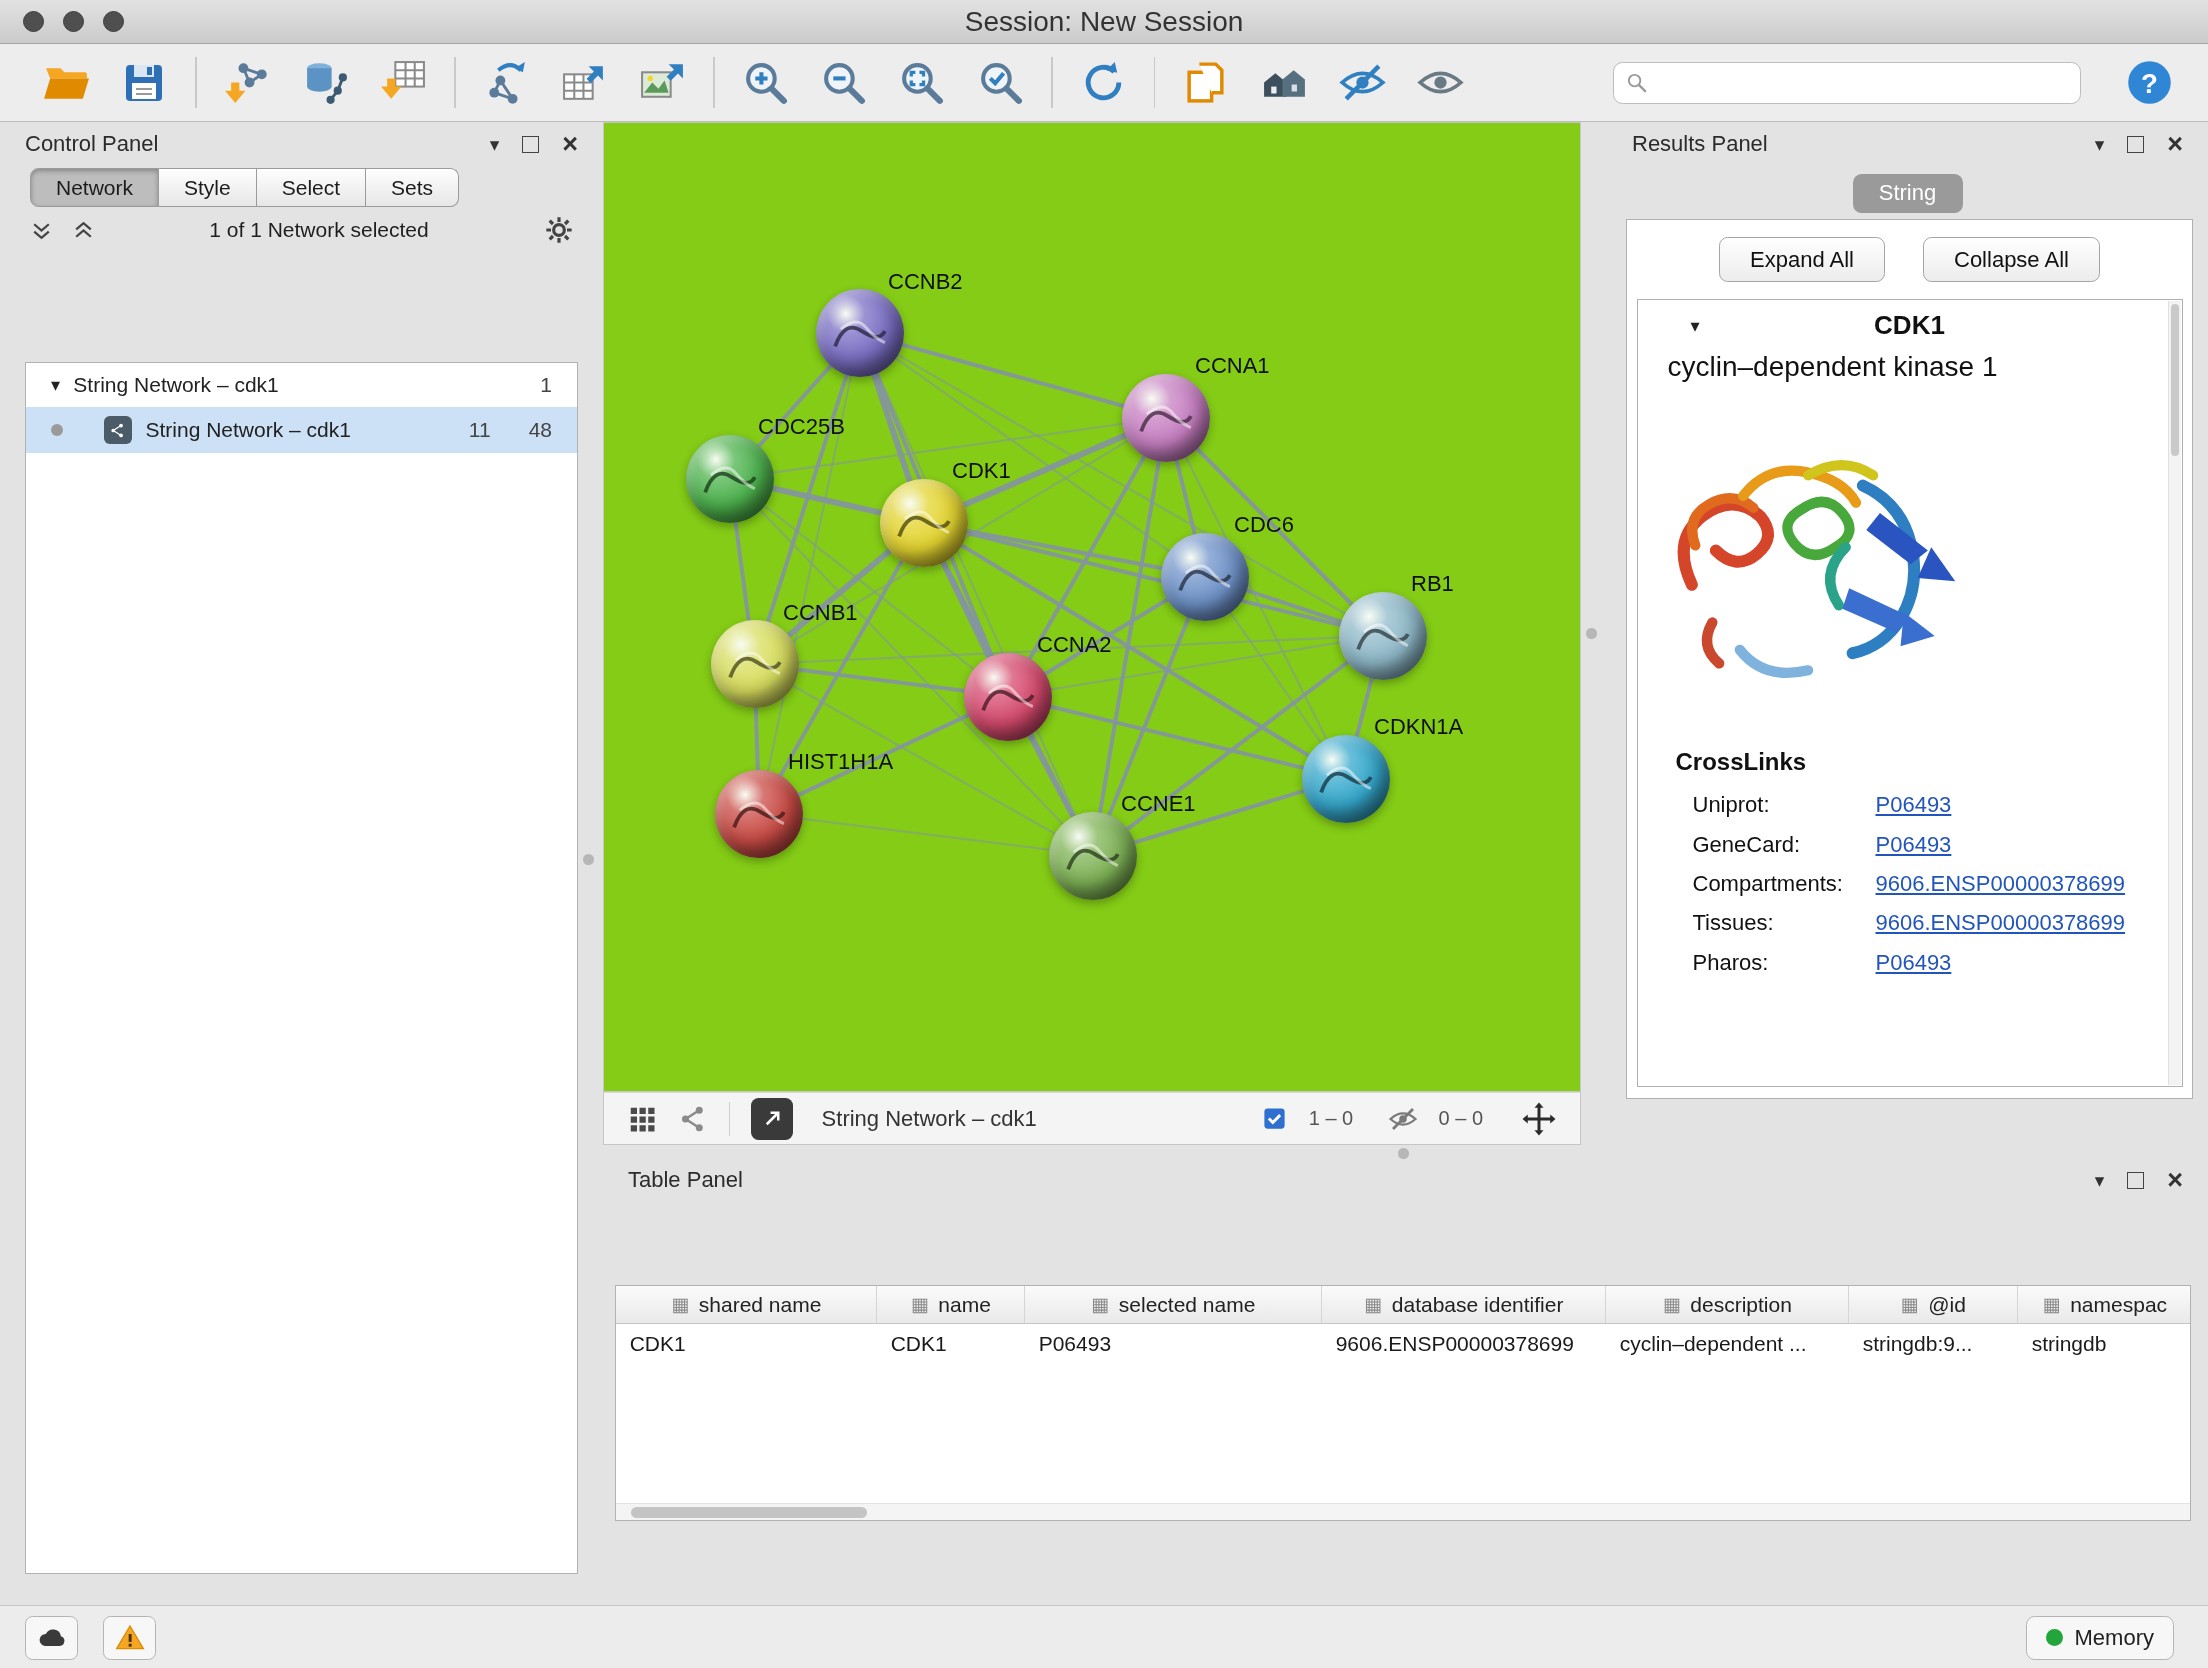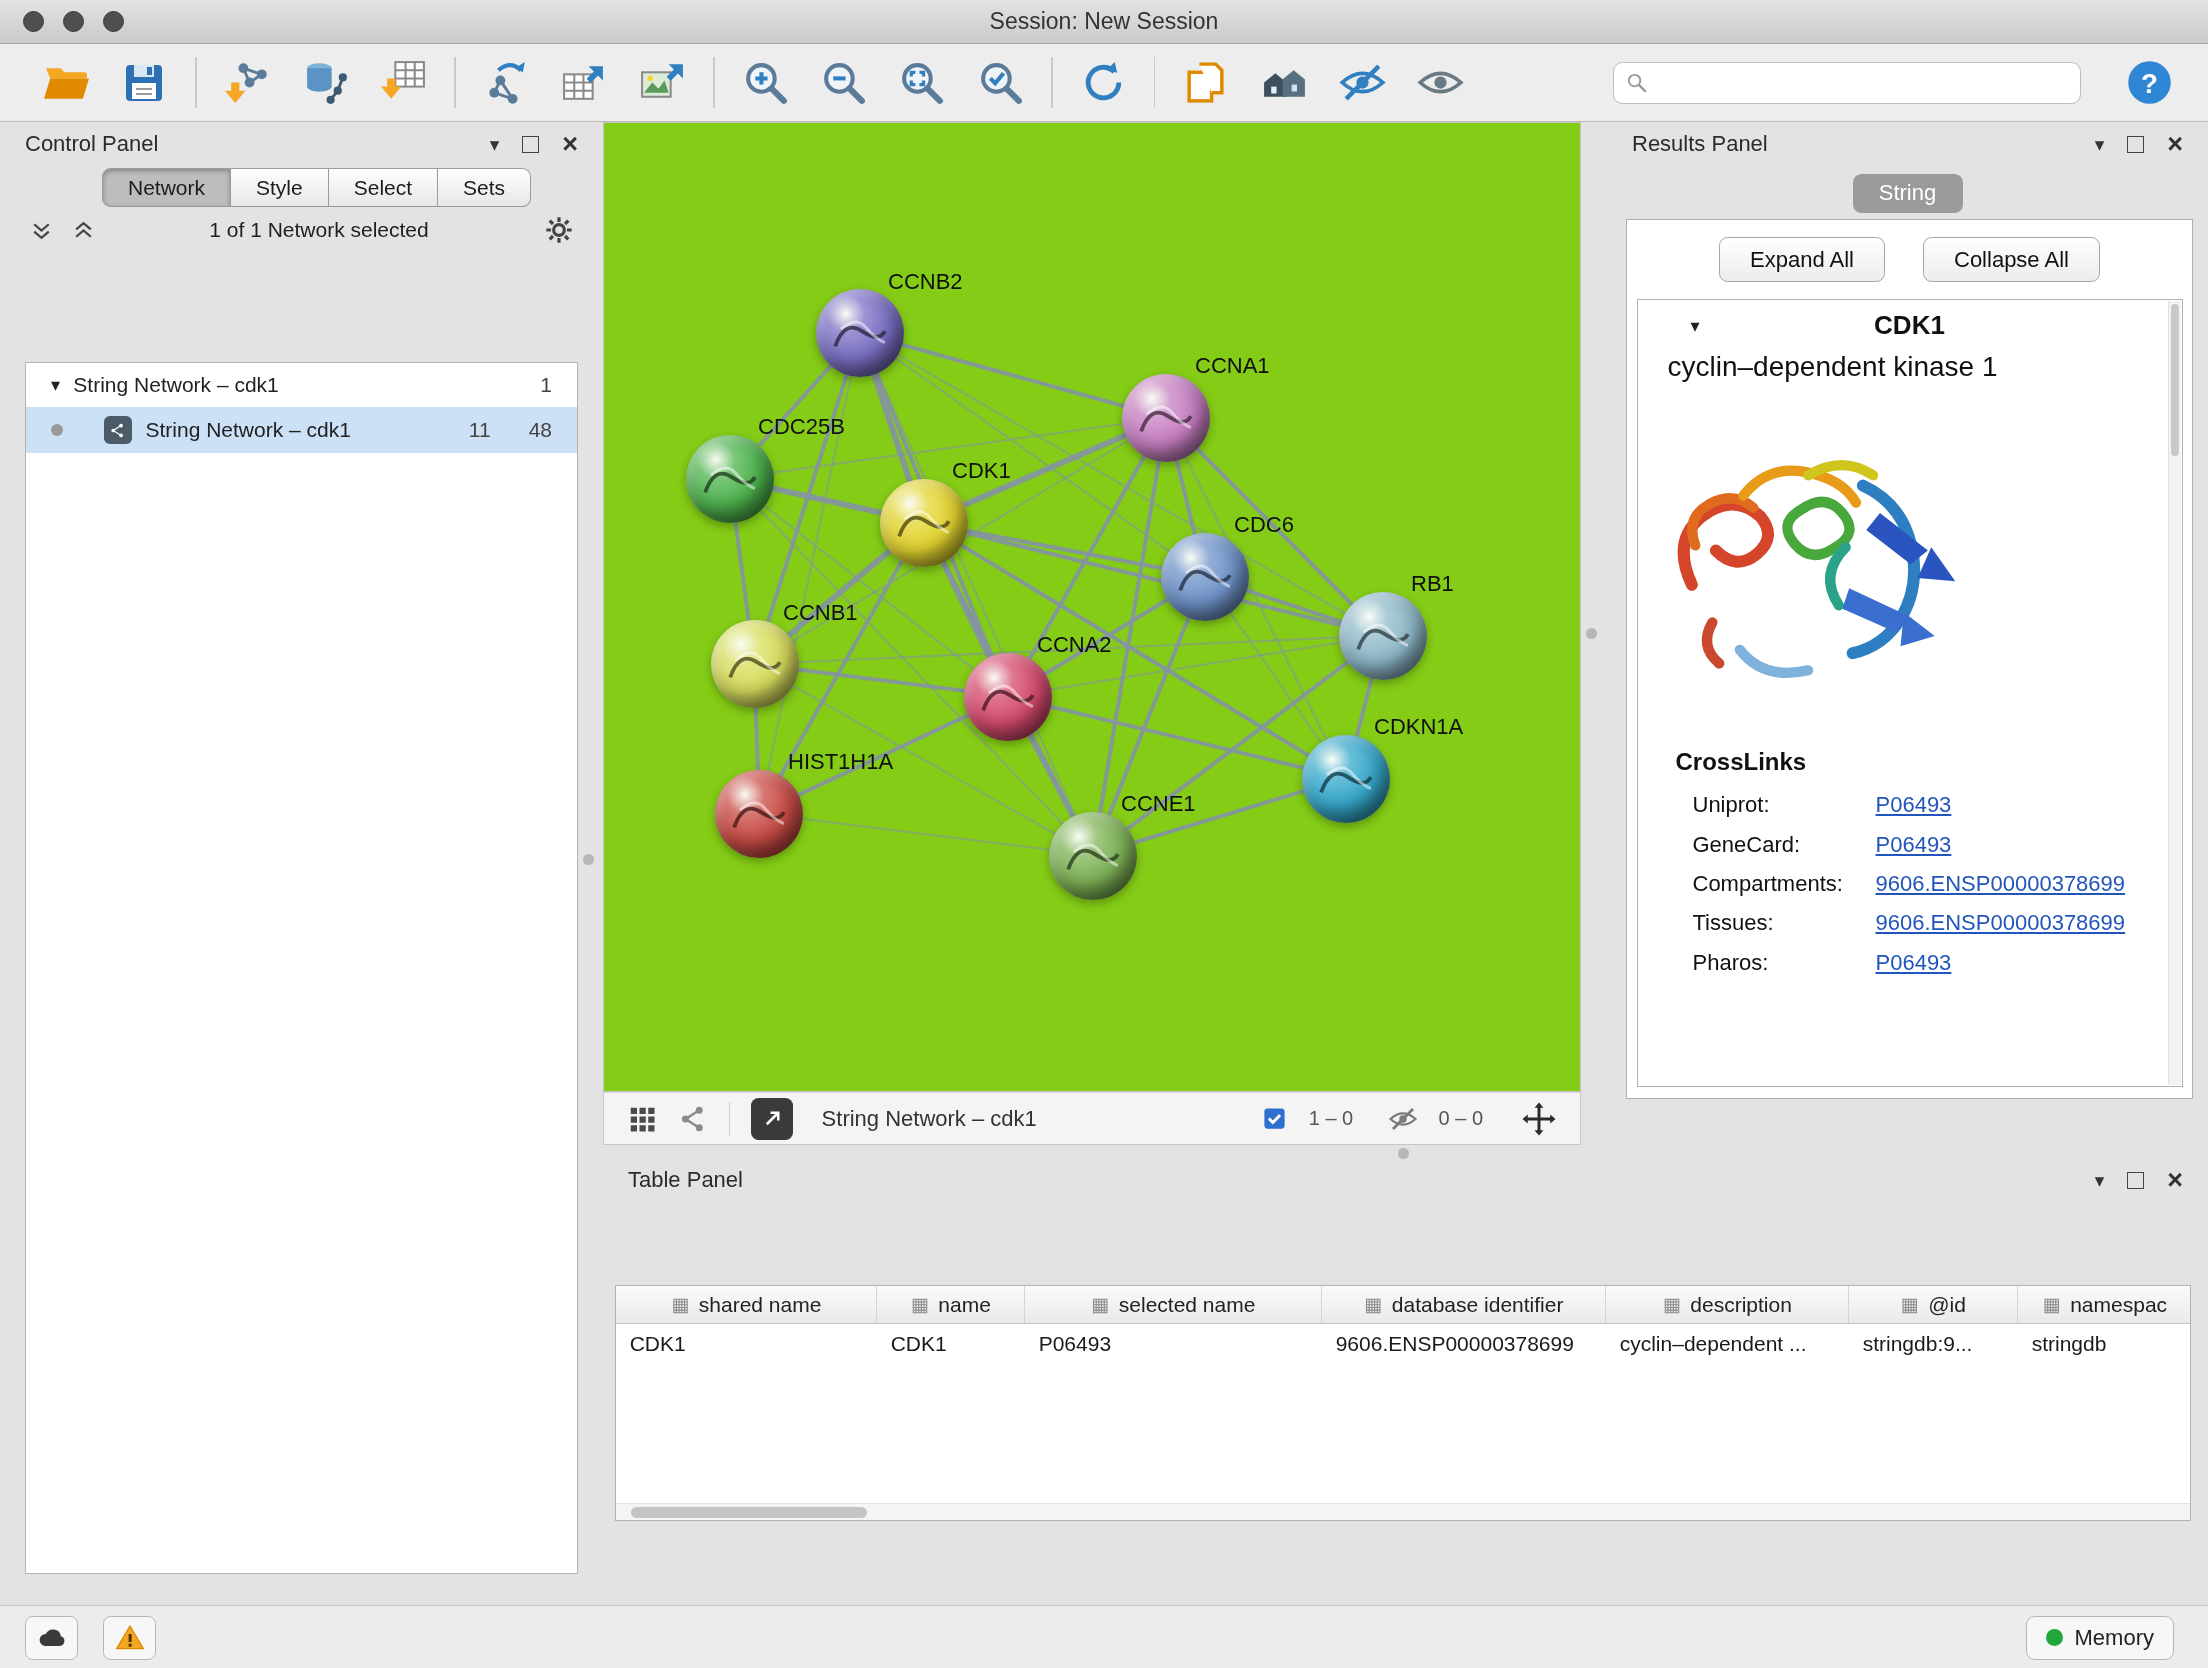--- a/index.html
+++ b/index.html
@@ -4,21 +4,21 @@
 <style>
 *{margin:0;padding:0;box-sizing:border-box}
 html,body{width:2208px;height:1668px}
 body{position:relative;overflow:hidden;background:#e3e3e3;font-family:"Liberation Sans",sans-serif;color:#222;font-size:21px}
 svg{display:block}
 
 
 .titlebar{position:absolute;left:0;top:0;width:2208px;height:44px;background:linear-gradient(#e2e2e2,#cbcbcb);border-bottom:1px solid #a6a6a6;display:flex;align-items:center}
 .lights{display:flex;gap:19px;margin-left:23px}
 .light{width:21px;height:21px;border-radius:50%;background:#4f4f4f;border:1px solid #3c3c3c}
-.title-text{position:absolute;left:0;right:0;text-align:center;font-size:23px;color:#333}
+.title-text{position:absolute;left:0;right:0;text-align:center;font-size:28px;color:#333}
 
 
 .toolbar{position:absolute;left:0;top:44px;width:2208px;height:78px;background:#ededed;border-bottom:1.9px solid #bcbcbc;display:flex;align-items:center;padding-left:27px}
 .tb-btn{width:61px;height:61px;margin:0 8.6px;display:flex;align-items:center;justify-content:center;border-radius:7.6px}
 .tb-sep{width:1.9px;height:51px;background:#c9c9c9;margin:0 11.4px}
 .search-box{margin-left:133px;width:468px;height:42px;background:#fff;border:1px solid #bdbdbd;border-radius:9.5px;display:flex;align-items:center;padding:0 11.4px}
 .search-box input{border:none;outline:none;flex:1;font-size:21px;font-family:inherit;margin-left:9.5px;background:transparent}
 .help-wrap{margin-left:38px}
 
 
@@ -29,21 +29,21 @@
 .icon-close{font-size:27px;font-weight:bold;color:#333;line-height:17px}
 
 .seg-tabs{display:flex}
 .seg-tab{padding:6.7px 25px;border:1px solid #9b9b9b;border-left:none;background:linear-gradient(#fefefe,#e7e7e7);font-size:21px;color:#1c1c1c}
 .seg-tab:first-child{border-left:1px solid #9b9b9b;border-radius:8.6px 0 0 8.6px}
 .seg-tab:last-child{border-radius:0 8.6px 8.6px 0}
 .seg-tab.selected{background:#bdbdbd;box-shadow:inset 0 1.9px 4.8px rgba(0,0,0,.3)}
 
 
 .control-panel{position:absolute;left:0;top:122px;width:603px;height:1484px}
-.cp-tabs-row{display:flex;padding-left:102px;margin-top:1.9px}
+.cp-tabs-row{display:flex;padding-left:30px;margin-top:1.9px}
 .cp-subhead{display:flex;align-items:center;height:46px;padding:0 28.5px}
 .cp-subhead .status{flex:1;text-align:center;font-size:21px;color:#1f1f1f}
 .tree-box{position:absolute;left:25px;right:25px;top:240px;bottom:32px;background:#fff;border:1px solid #b2b2b2}
 .tree-row1{display:flex;align-items:center;height:44px;padding:0 25px;font-size:21px;gap:13.3px}
 .tree-row1 .count{margin-left:auto;color:#444}
 .tree-row2{display:flex;align-items:center;height:46px;background:#cce0f6;padding:0 25px;font-size:21px;gap:13.3px}
 .tree-dot{width:12.4px;height:12.4px;border-radius:50%;background:#9a9a9a}
 .string-chip{width:28.5px;height:28.5px;border-radius:5.7px;background:#4b5b68;display:flex;align-items:center;justify-content:center;margin-left:27px}
 .tree-row2 .nums{margin-left:auto;display:flex;gap:38px;color:#444}
 .tri{font-size:18px;color:#222}

